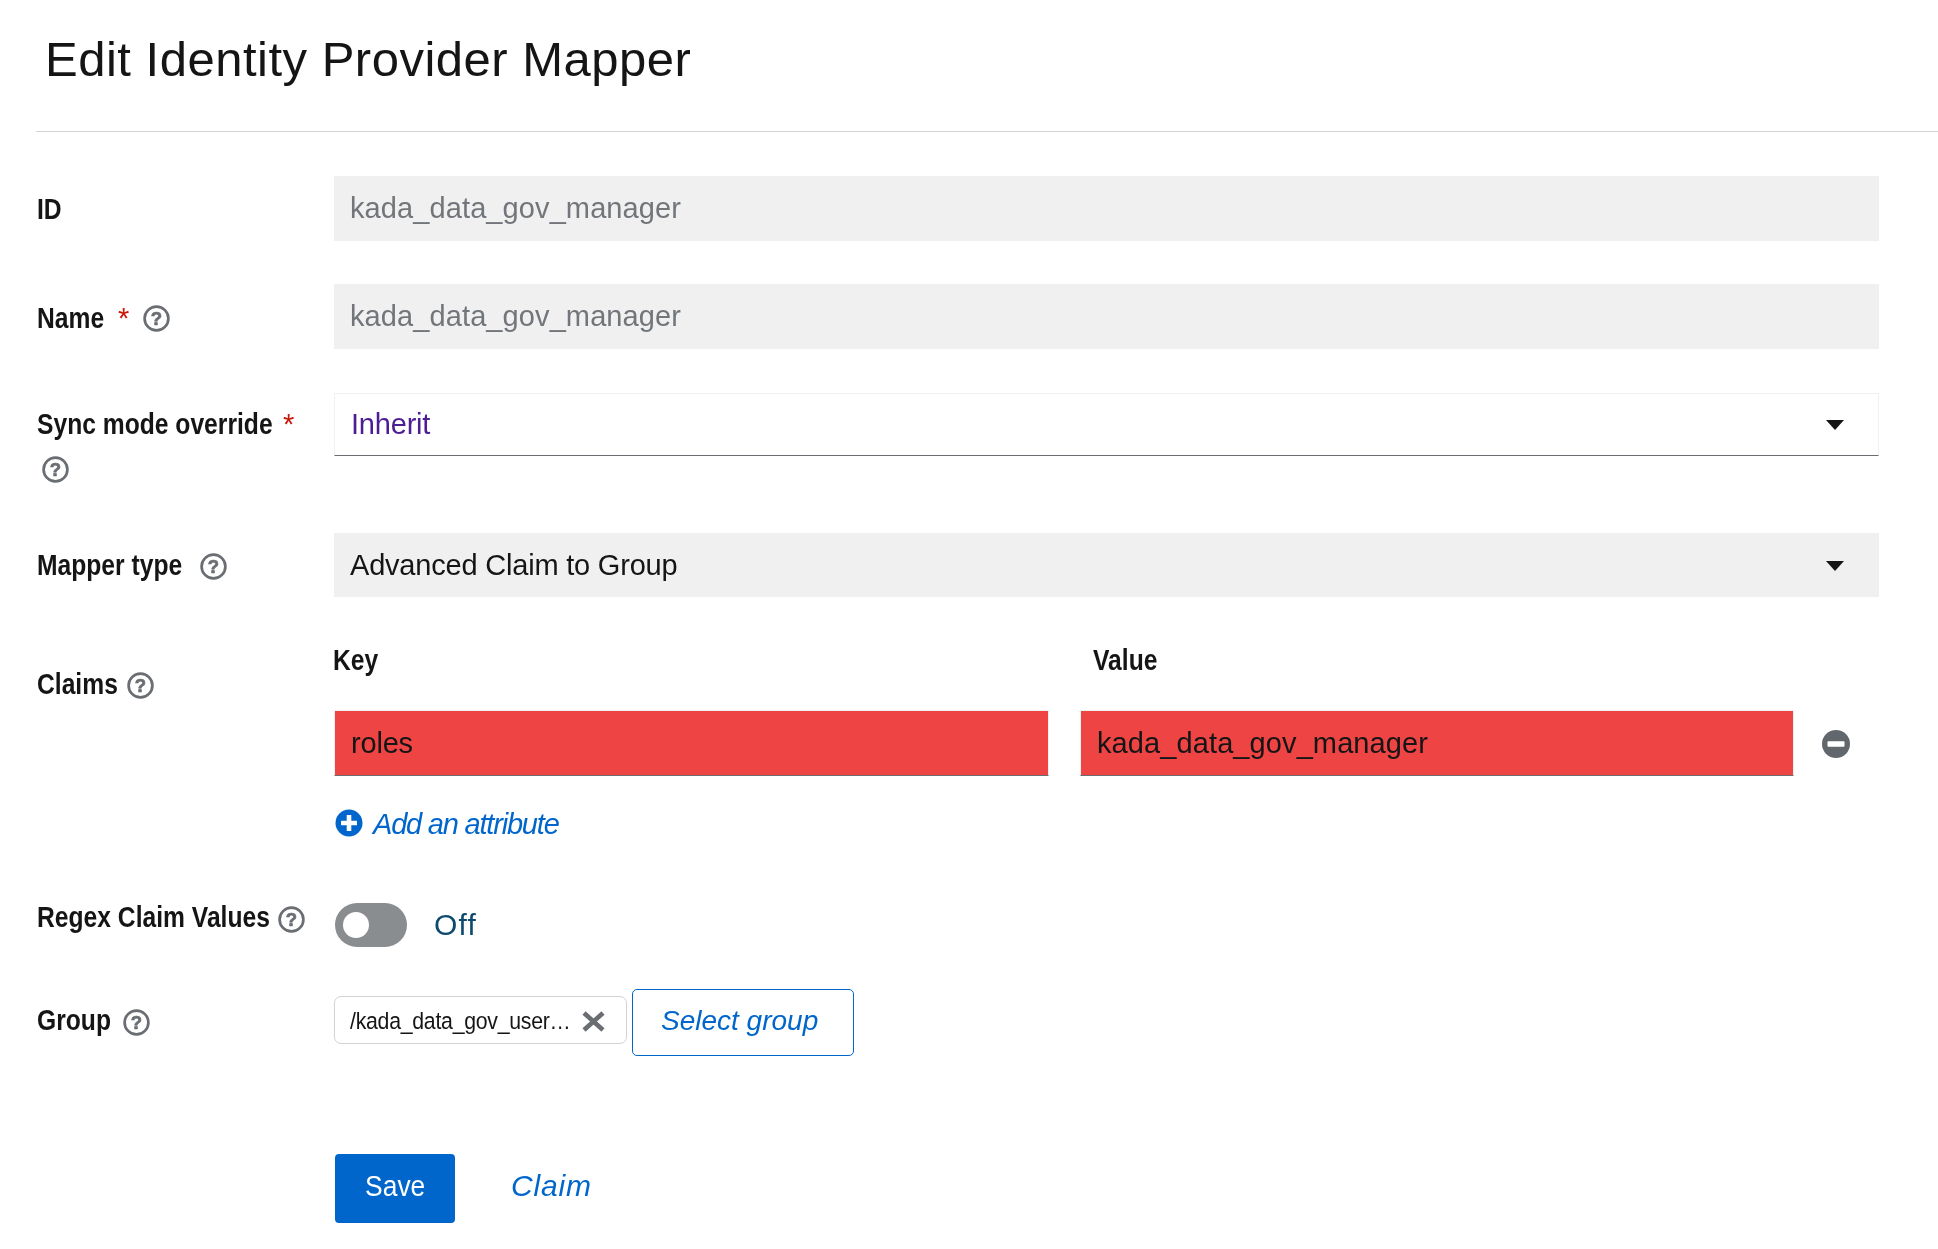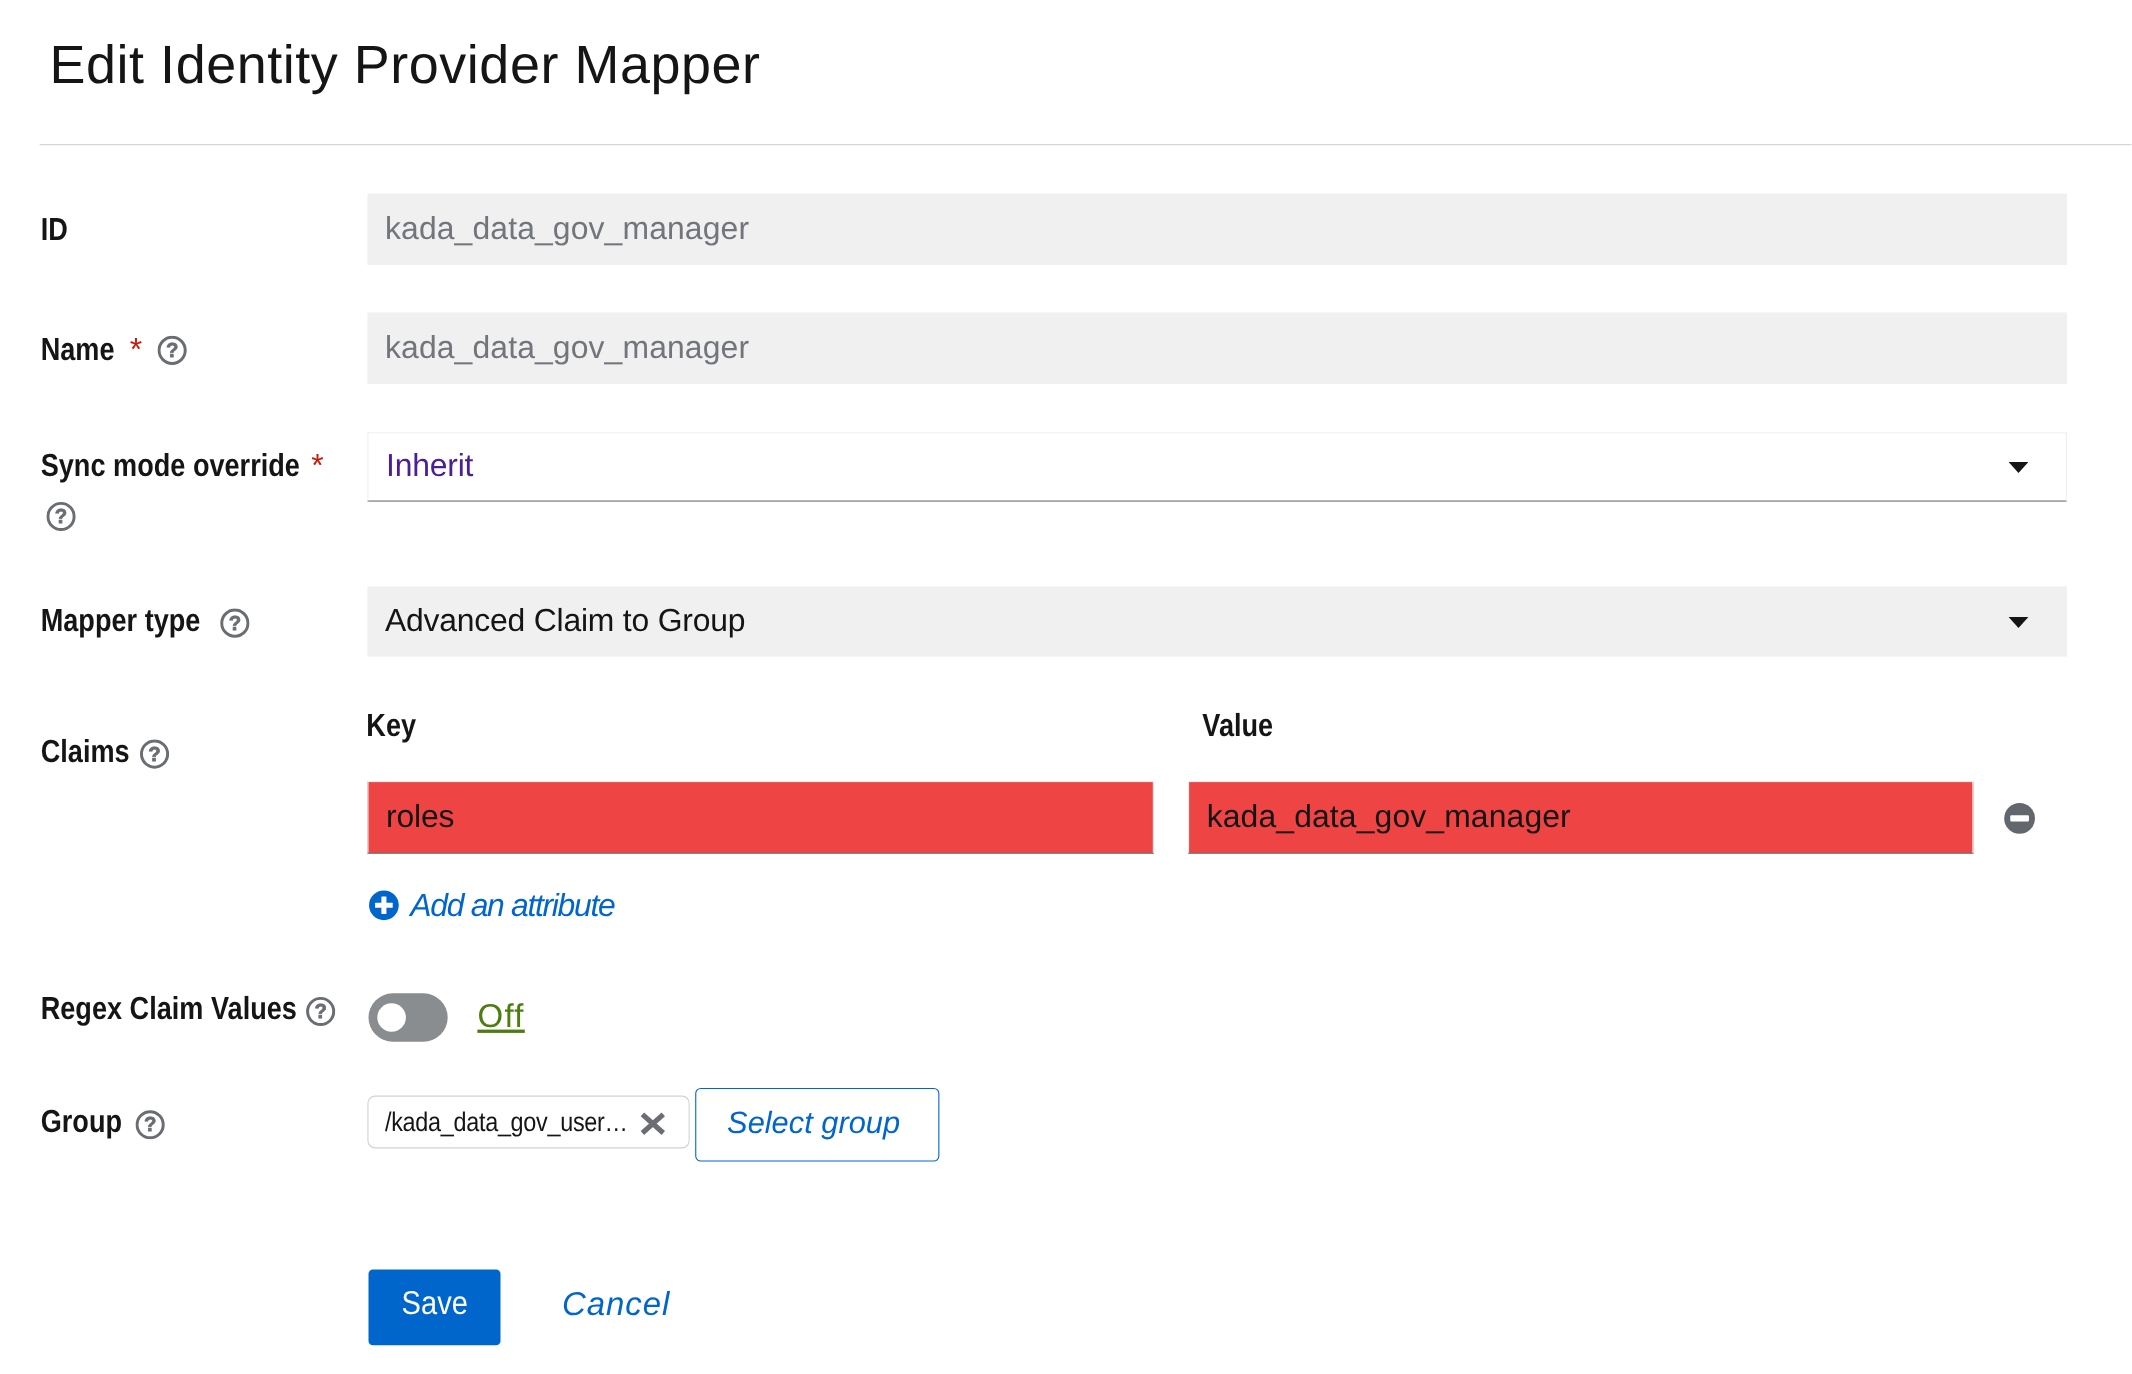--- a/index.html
+++ b/index.html
@@ -70,33 +70,33 @@
   </svg>
 <div class="abs blue" style="left:373px;top:810px;font-size:29px;line-height:1;letter-spacing:-1.2px;">Add an attribute</div>
 
 <div class="abs label" style="left:37px;top:903px;">Regex Claim Values</div>
 <svg class="abs" style="left:278px;top:906px;" width="27" height="27" viewBox="0 0 27 27">
     <circle cx="13.5" cy="13.5" r="11.9" fill="none" stroke="#6a6e73" stroke-width="2.7"></circle>
     <text x="13.5" y="19.5" font-family="Liberation Sans, sans-serif" font-size="18.5" font-weight="700" fill="#6a6e73" stroke="#6a6e73" stroke-width="0.7" text-anchor="middle">?</text>
   </svg>
 <div class="abs" style="left:335px;top:903px;width:72px;height:44px;border-radius:22px;background:#8a8d90;"></div>
 <div class="abs" style="left:343px;top:912px;width:26px;height:26px;border-radius:13px;background:#ffffff;"></div>
-<div class="abs" style="left:434px;top:910px;font-size:30px;line-height:1;color:#4d7c0f;letter-spacing:1.2px;text-decoration:underline;">Off</div>
+<div class="abs" style="left:434px;top:910px;font-size:30px;line-height:1;color:#0c4a6e;letter-spacing:1.2px;">Off</div>
 
 <div class="abs label" style="left:37px;top:1006px;">Group</div>
 <svg class="abs" style="left:123px;top:1009px;" width="27" height="27" viewBox="0 0 27 27">
     <circle cx="13.5" cy="13.5" r="11.9" fill="none" stroke="#6a6e73" stroke-width="2.7"></circle>
     <text x="13.5" y="19.5" font-family="Liberation Sans, sans-serif" font-size="18.5" font-weight="700" fill="#6a6e73" stroke="#6a6e73" stroke-width="0.7" text-anchor="middle">?</text>
   </svg>
 <div class="abs" style="left:334px;top:996px;width:293px;height:48px;border:1px solid #d2d2d2;border-radius:7px;background:#ffffff;box-sizing:border-box;"></div>
 <div class="abs" style="left:350px;top:1008.5px;font-size:24.5px;line-height:1;color:#151515;letter-spacing:-0.3px;transform:scaleX(0.868);transform-origin:left top;">/kada_data_gov_user…</div>
 <svg class="abs" style="left:581px;top:1011px;" width="25" height="21" viewBox="0 0 25 21">
     <g stroke="#6a6e73" stroke-width="4.6">
       <line x1="3" y1="2" x2="22" y2="19"></line>
       <line x1="22" y1="2" x2="3" y2="19"></line>
     </g>
   </svg>
 <div class="abs" style="left:632px;top:989px;width:222px;height:67px;border:1px solid #0066cc;border-radius:5px;background:#ffffff;box-sizing:border-box;"></div>
 <div class="abs blue" style="left:661px;top:1007px;font-size:28px;line-height:1;">Select group</div>
 
 <div class="abs" style="left:335px;top:1154px;width:120px;height:69px;border-radius:4px;background:#0066cc;"></div>
 <div class="abs" style="left:335px;top:1171px;width:120px;text-align:center;color:#ffffff;font-size:30px;line-height:1;"><span style="display:inline-block;transform:scaleX(0.88);transform-origin:center;">Save</span></div>
-<div class="abs blue" style="left:511px;top:1171px;font-size:30px;line-height:1;letter-spacing:0.8px;">Cancel</div>
+<div class="abs blue" style="left:511px;top:1171px;font-size:30px;line-height:1;letter-spacing:0.8px;">Claim</div>
 
 </body></html>

